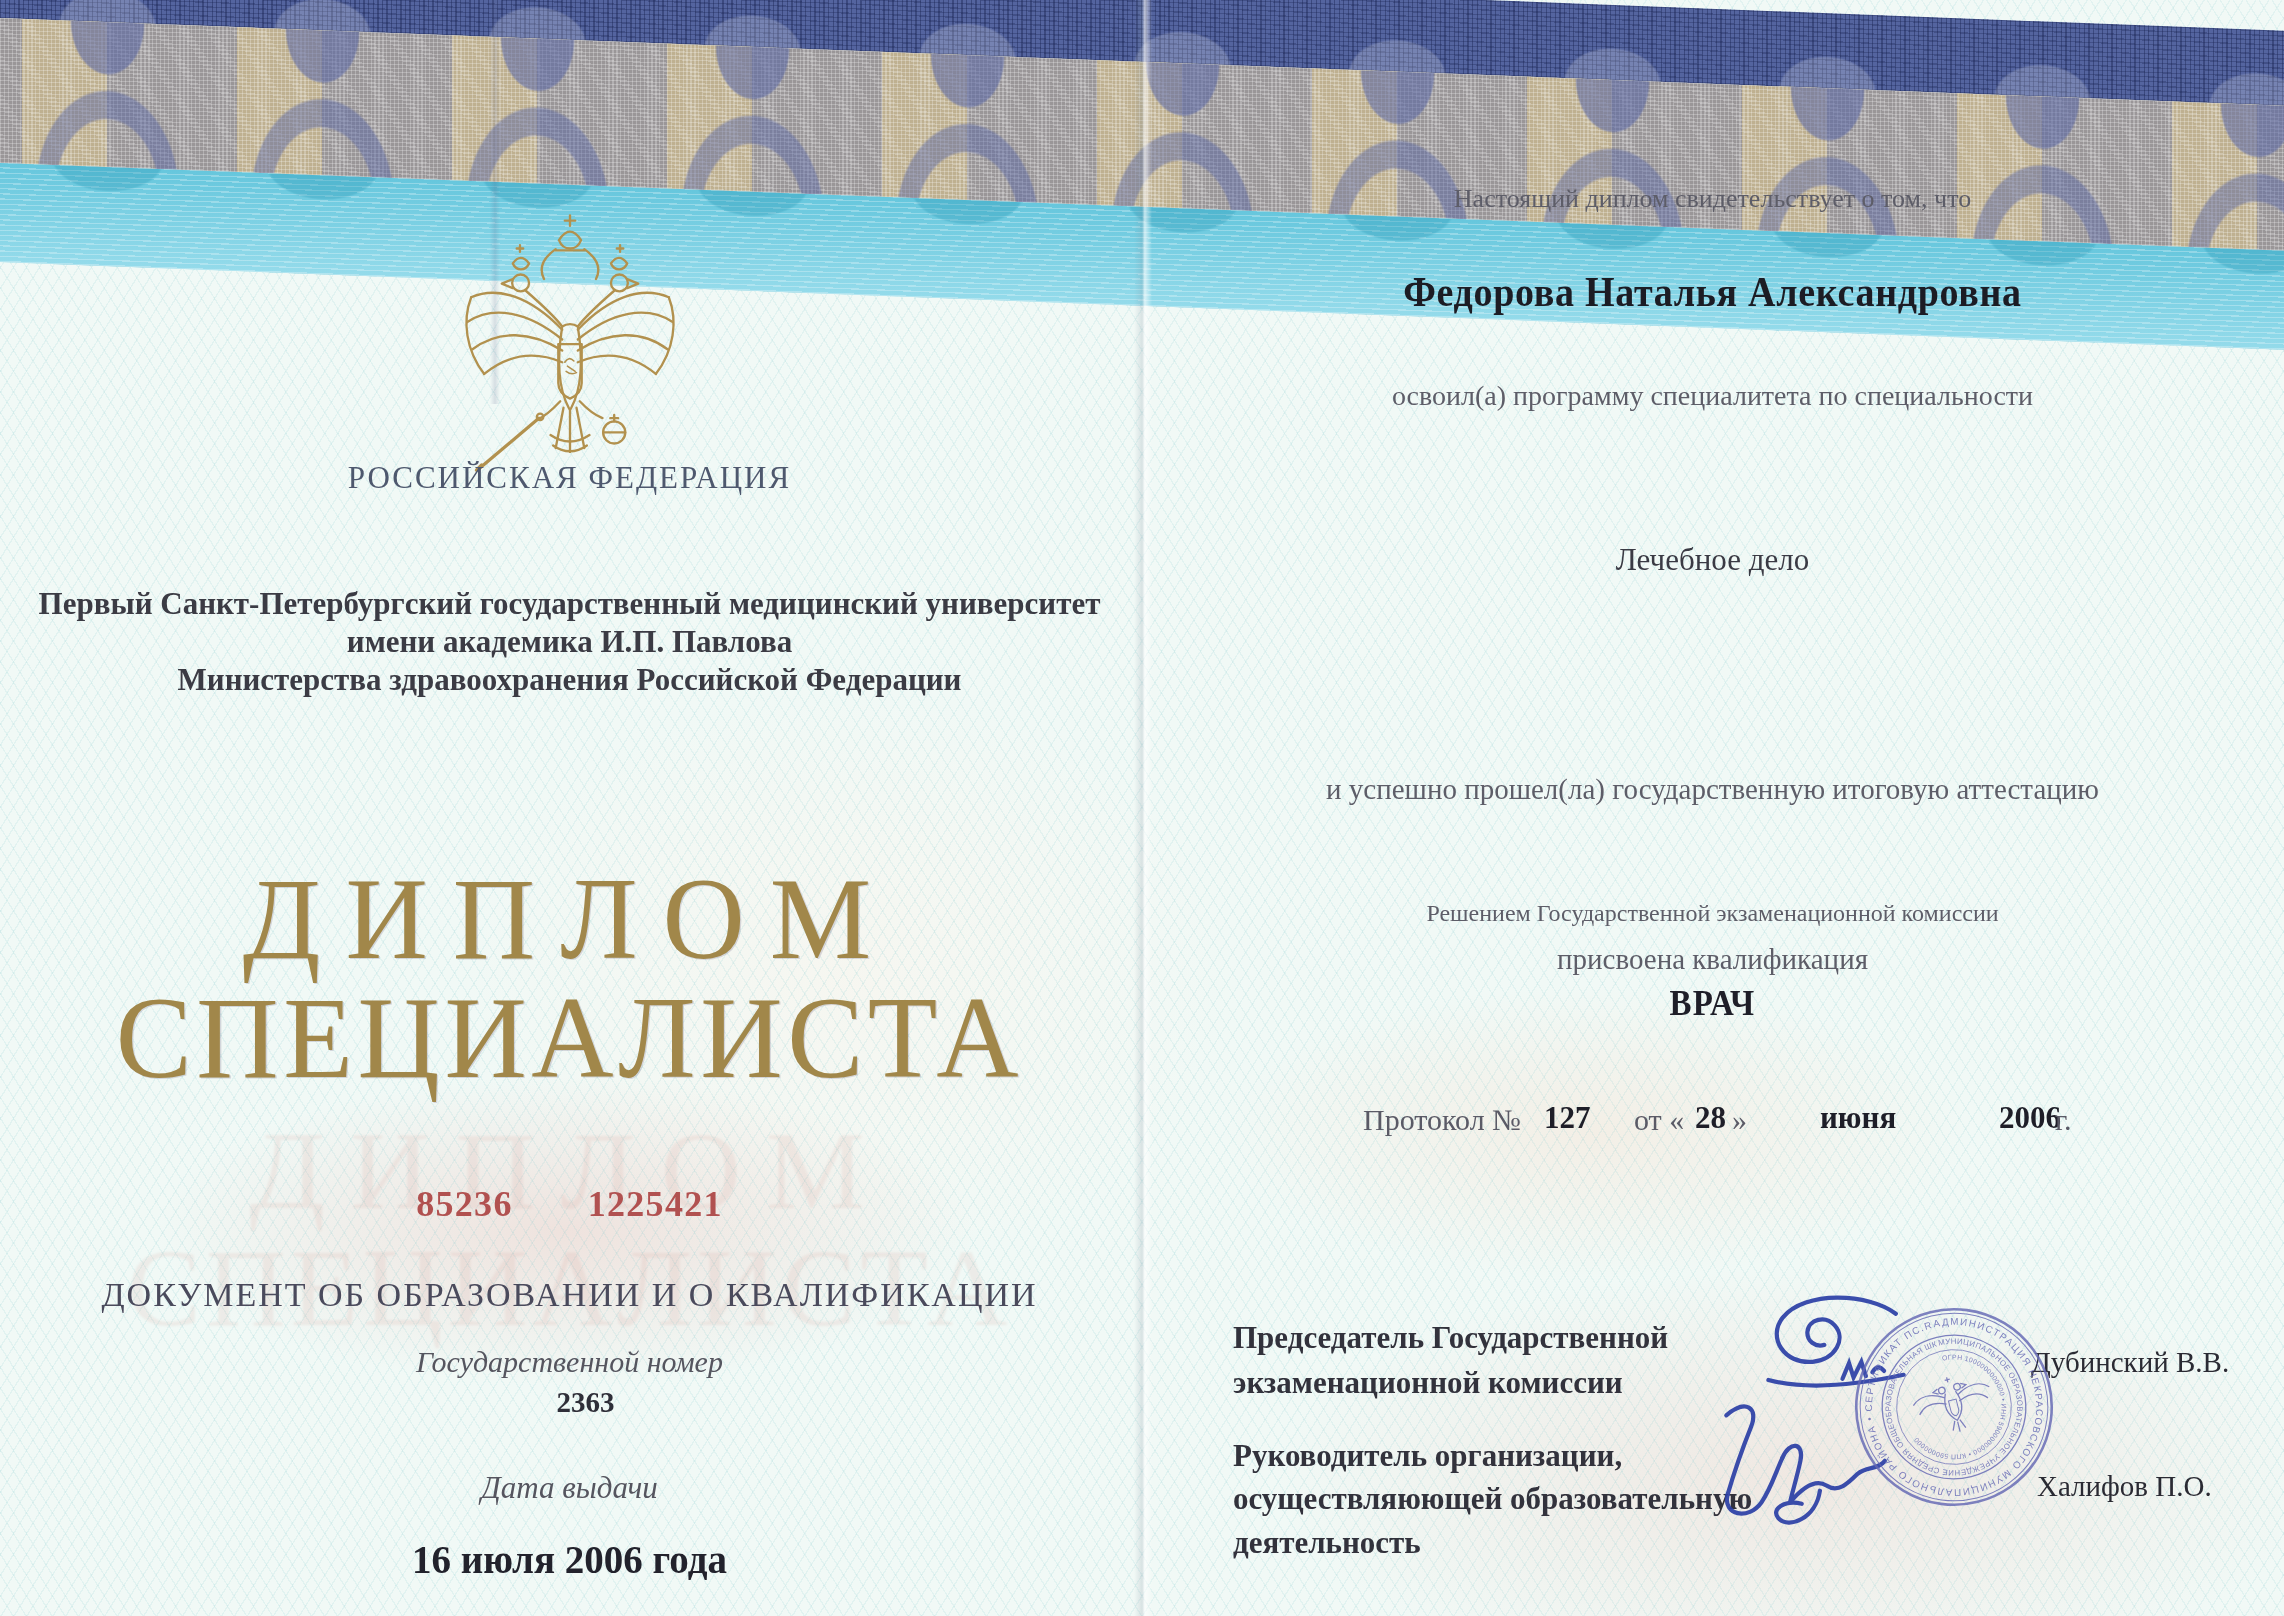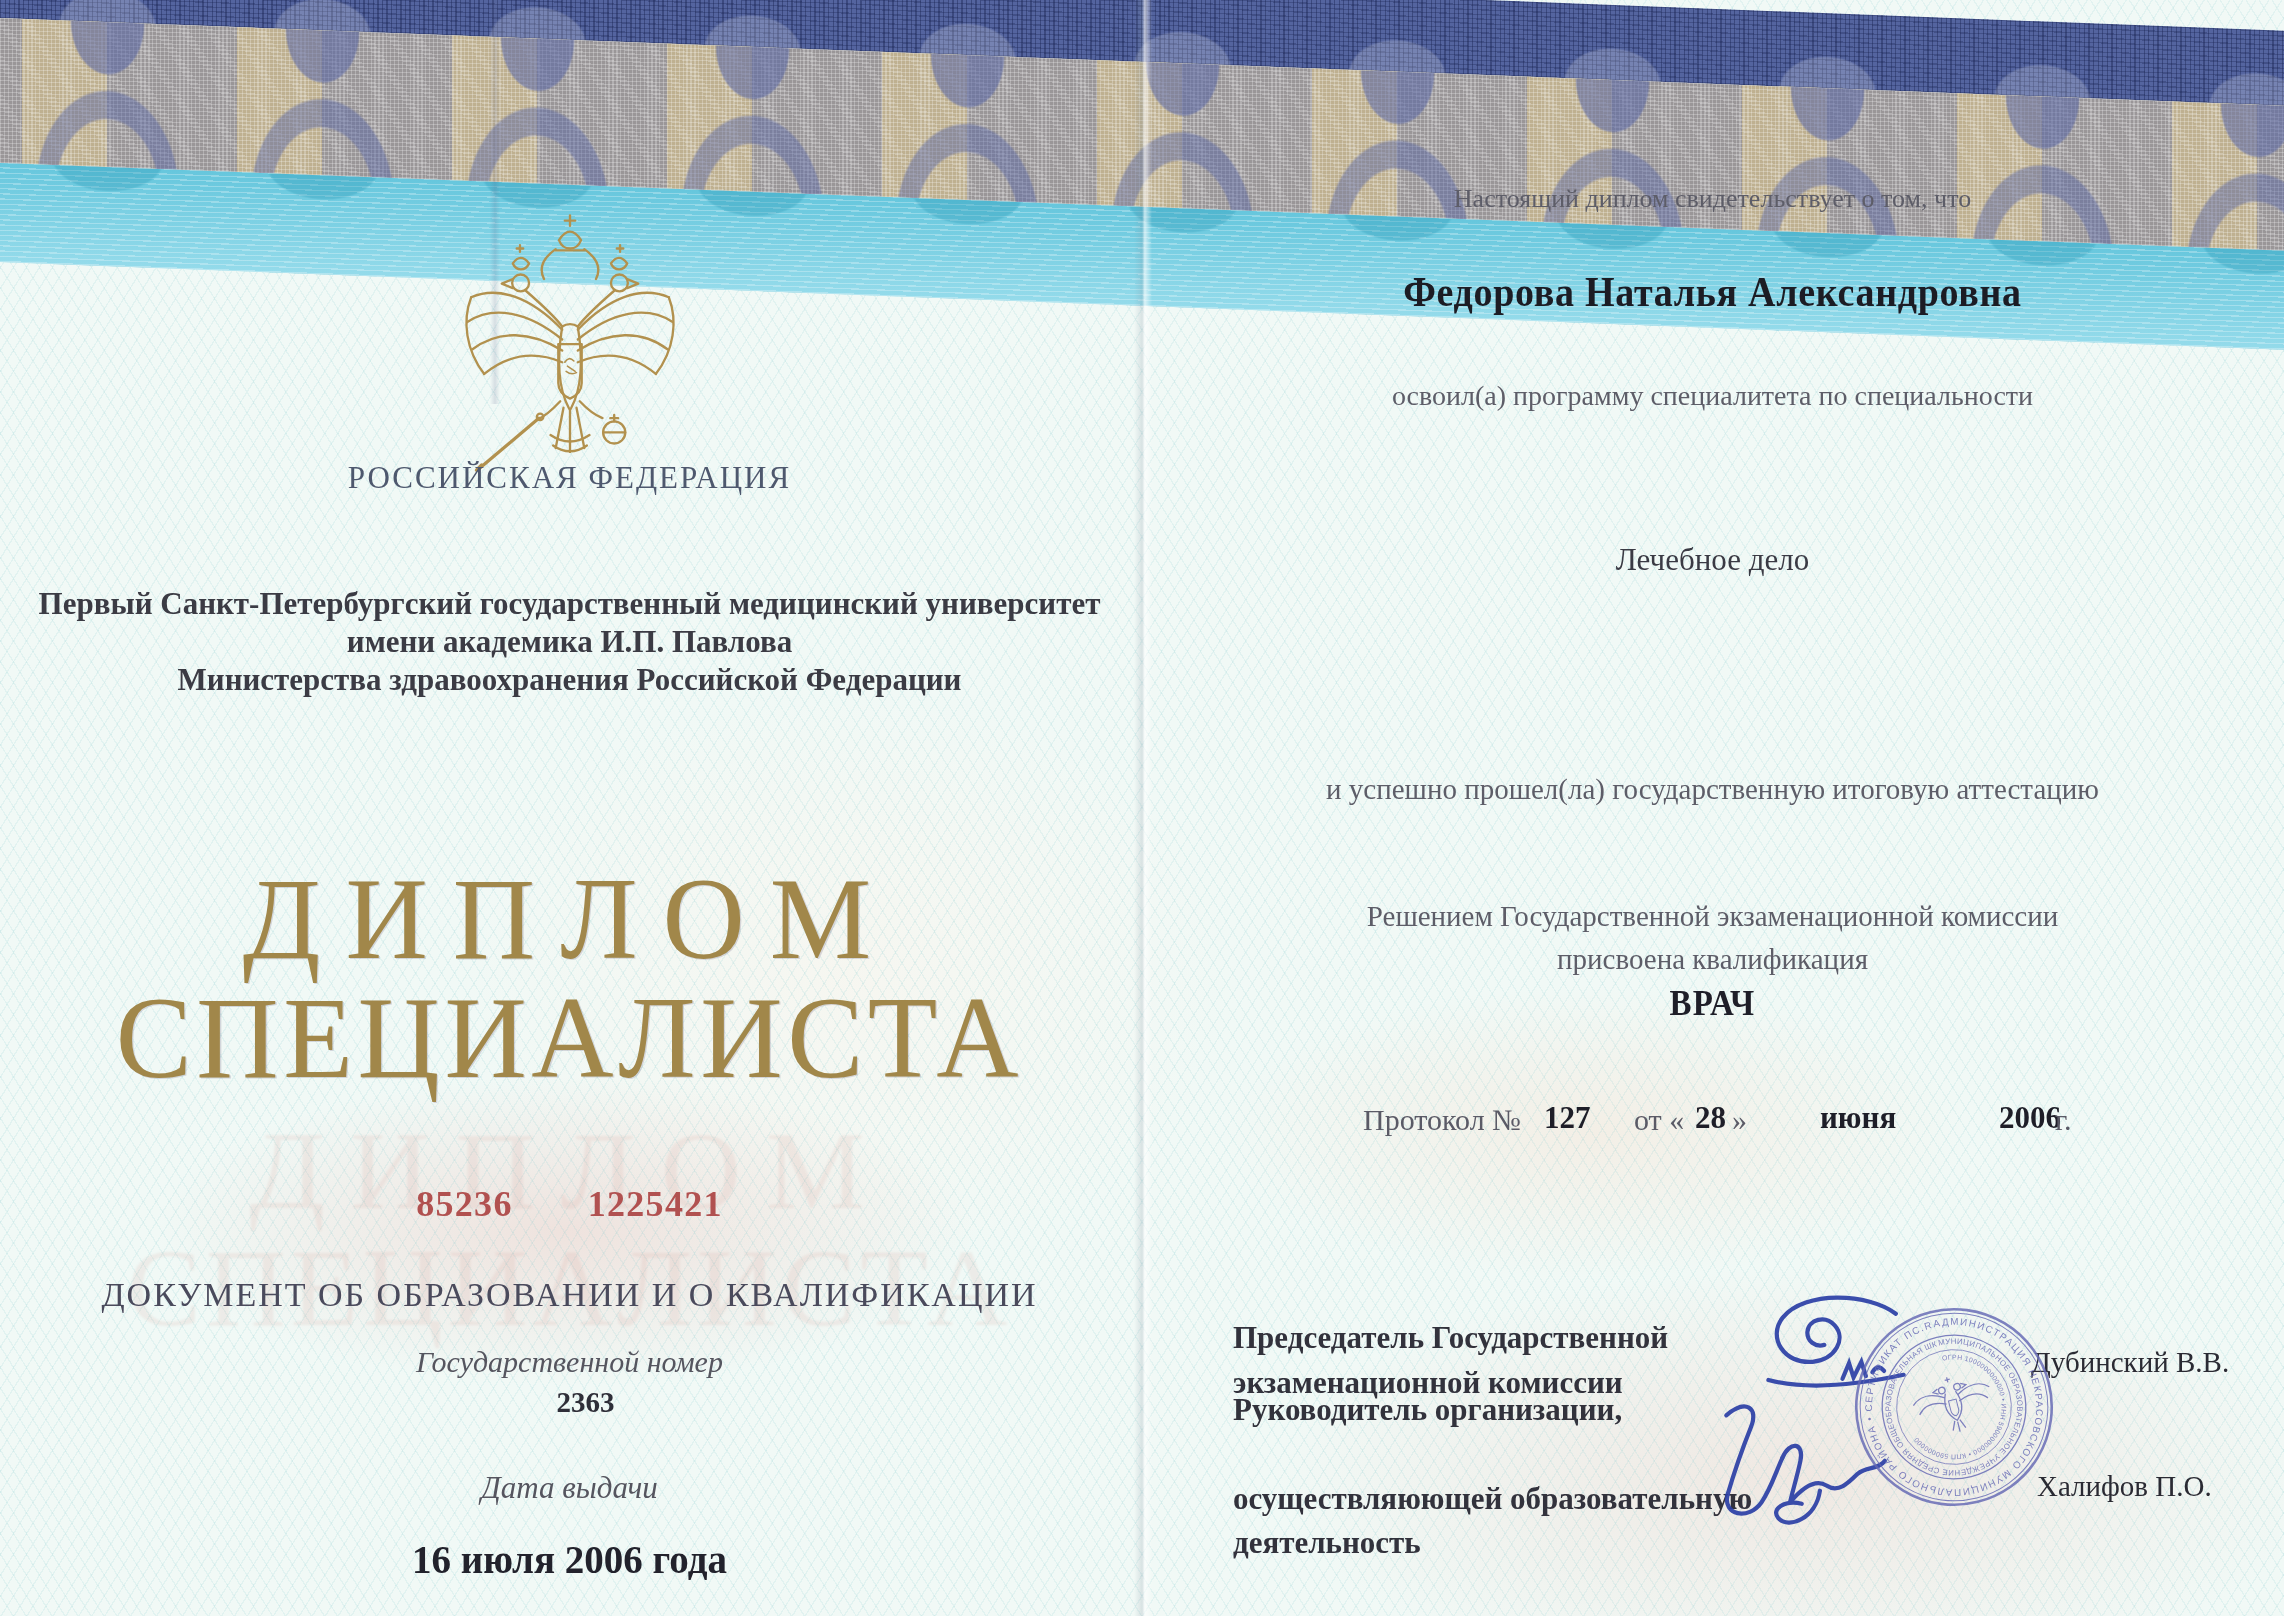--- a/index.html
+++ b/index.html
@@ -57,21 +57,21 @@
   .reglabel{top:1345px;font-size:30px;font-style:italic;color:#55555f;}
   .regval{top:1386px;font-size:29px;font-weight:bold;color:#2e2e38;padding-left:16px;}
   .datelabel{top:1470px;font-size:31px;font-style:italic;color:#55555f;}
   .dateval{top:1538px;font-size:39px;font-weight:bold;color:#22222c;}
   .gray{color:#5d5d68;}
   .intro{top:184px;font-size:26px;}
   .name{top:268px;font-size:38px;font-weight:bold;color:#1c1c24;letter-spacing:0.7px;transform:scaleY(1.12);transform-origin:center top;}
   .program{top:380px;font-size:28px;}
   .specialty{top:542px;font-size:31px;color:#3a3a44;}
   .attest{top:773px;font-size:29px;}
-  .comm1{top:900px;font-size:29px;}
+  .comm1{top:900px;font-size:24px;}
   .comm2{top:943px;font-size:29px;}
   .vrach{top:984px;font-size:33px;font-weight:bold;color:#1e1e28;letter-spacing:1.3px;transform:scaleY(1.08);transform-origin:center top;}
   .proto{font-size:30px;color:#5a5a66;}
   .protob{font-size:31px;font-weight:bold;color:#1e1e28;}
   .siglabel{font-size:31px;font-weight:bold;color:#32323c;}
   .signame{font-size:29px;color:#2a2a33;}
   .svgabs{position:absolute;}
 </style>
 </head>
 <body>
@@ -168,21 +168,21 @@
   <div class="t protob" style="left:1544px;top:1100px;">127</div>
   <div class="t proto" style="left:1634px;top:1103px;">от «</div>
   <div class="t protob" style="left:1695px;top:1100px;">28</div>
   <div class="t proto" style="left:1732px;top:1103px;">»</div>
   <div class="t protob" style="left:1820px;top:1100px;">июня</div>
   <div class="t protob" style="left:1999px;top:1100px;">2006</div>
   <div class="t proto" style="left:2055px;top:1103px;">г.</div>
 
   <div class="t siglabel" style="left:1233px;top:1320px;">Председатель Государственной</div>
   <div class="t siglabel" style="left:1233px;top:1365px;">экзаменационной комиссии</div>
-  <div class="t siglabel" style="left:1233px;top:1392px;">Руководитель организации,</div>
+  <div class="t siglabel" style="left:1233px;top:1438px;">Руководитель организации,</div>
   <div class="t siglabel" style="left:1233px;top:1481px;">осуществляюющей образовательную</div>
   <div class="t siglabel" style="left:1233px;top:1525px;">деятельность</div>
 
   <div class="t signame" style="left:2031px;top:1346px;">Дубинский В.В.</div>
   <div class="t signame" style="left:2037px;top:1470px;">Халифов П.О.</div>
 
   <svg class="svgabs" style="left:1745px;top:1289px;" width="195" height="117" viewBox="0 0 300 180">
     <g stroke="#2b3fa6" stroke-width="6.5" fill="none" stroke-linecap="round" opacity="0.92">
       <path d="M232 38 C190 6 92 2 58 44 C34 74 60 116 104 112 C140 108 156 76 138 56 C124 40 98 46 96 66 C95 80 108 90 122 86"></path>
       <path d="M36 140 C96 156 170 148 244 132"></path>

